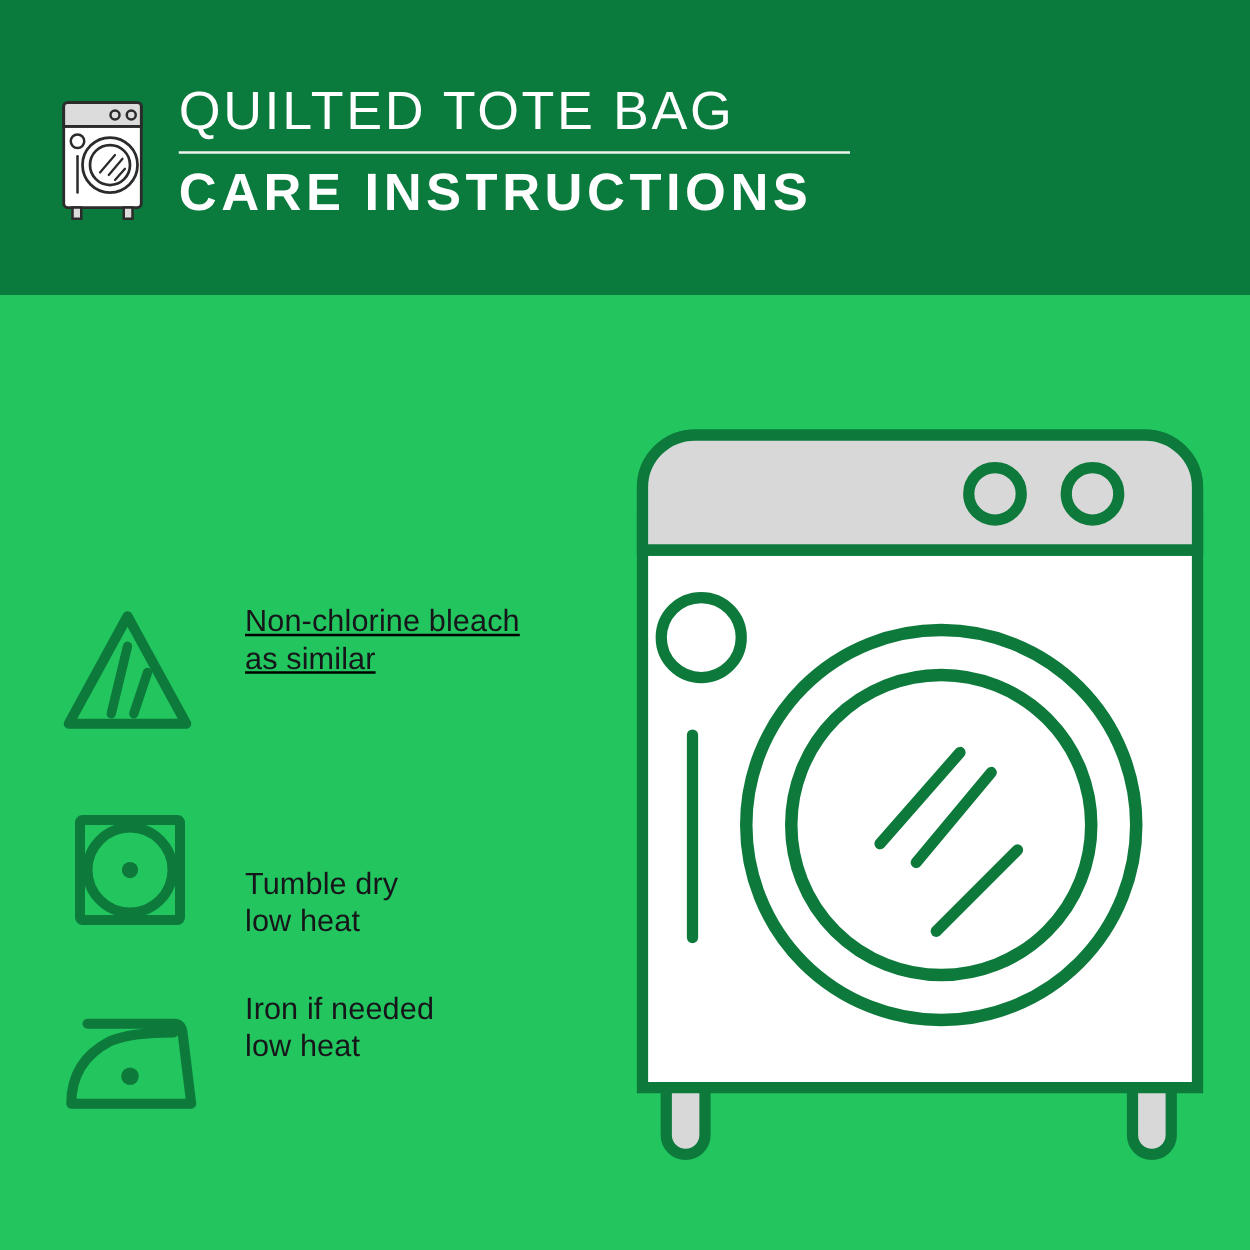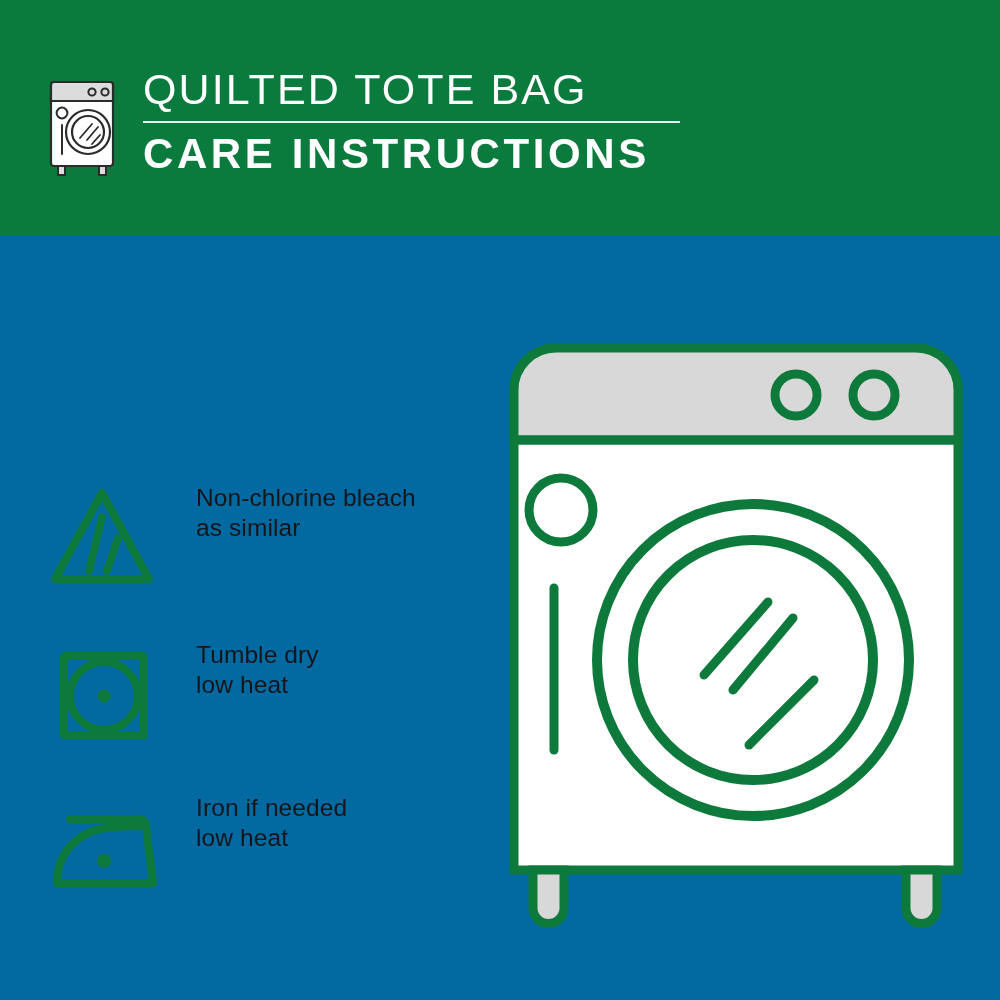--- a/index.html
+++ b/index.html
@@ -12,21 +12,21 @@
     height: 1000px;
     background: #ffffff;
     font-family: "Liberation Sans", sans-serif;
     overflow: hidden;
   }
 
   #page {
     position: relative;
     width: 1000px;
     height: 1000px;
-    background: #0369a1;
+    background: #22c55e;
   }
 
   
   #header-band {
     position: absolute;
     left: 0;
     top: 0;
     width: 1000px;
     height: 236px;
     background: #0a7a3d;
@@ -114,22 +114,22 @@
     letter-spacing: 0.1px;
     -webkit-font-smoothing: antialiased;
   }
 
   .care-text div {
     white-space: nowrap;
   }
 
   
   #care-row-0 { top: 100px; }
-  #care-row-1 { top: 247px; }
-  #care-row-2 { top: 404px; }
+  #care-row-1 { top: 247px; text-decoration: underline; }
+  #care-row-2 { top: 404px; align-items: flex-end; }
   #care-row-3 { top: 557px; }
 
   
   #machine-illustration {
     position: absolute;
     left: 496px;
     top: 330px;
     width: 480px;
     height: 600px;
   }

